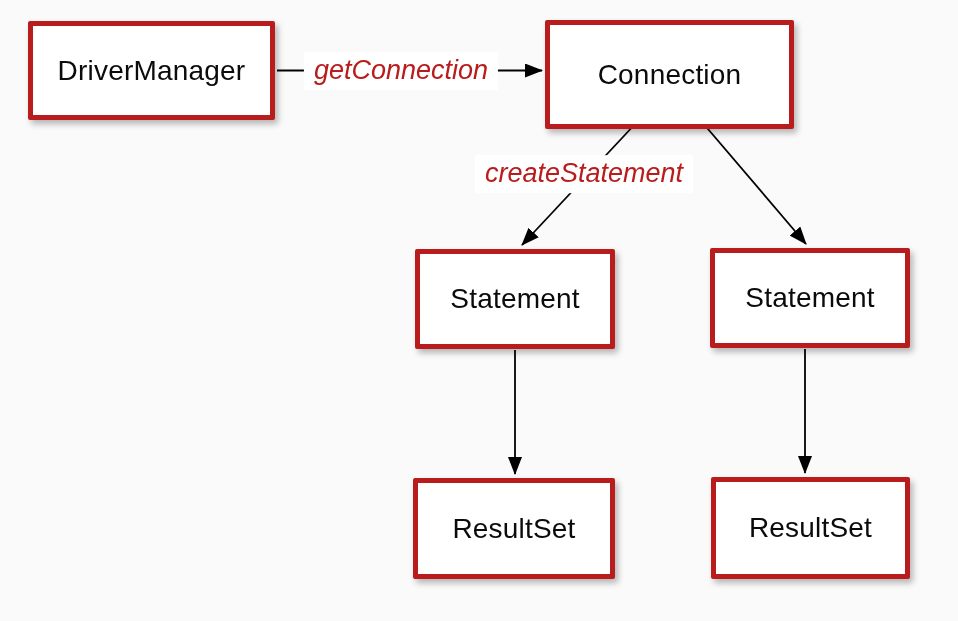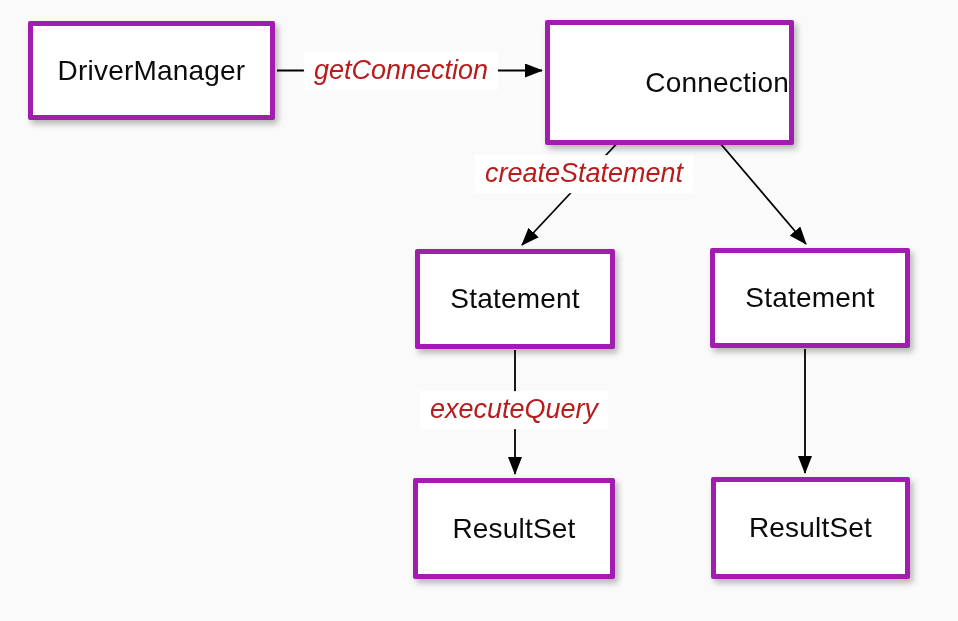--- a/index.html
+++ b/index.html
@@ -32,35 +32,35 @@
     line-height: 1.1;
     padding: 4px 10px;
     white-space: nowrap;
     z-index: 2;
     color: #b91c1c;
   }
   .node {
     position: absolute;
     box-sizing: border-box;
     background: #ffffff;
-    border: 5px solid #a21caf;
+    border: 5px solid #b91c1c;
     border-radius: 2px;
     box-shadow: 3px 4px 6px rgba(0,0,0,0.28);
     display: flex;
     align-items: center;
     justify-content: center;
     font-size: 28px;
     z-index: 3;
   }
   .node span {
     letter-spacing: 0.2px;
   }
   
   #node-driver-manager   { left: 28px;  top: 21px;  width: 247px; height: 99px; }
-  #node-connection       { left: 545px; top: 20px;  width: 249px; height: 125px; justify-content: flex-end; }
+  #node-connection       { left: 545px; top: 20px;  width: 249px; height: 109px; }
   #node-statement-left   { left: 415px; top: 249px; width: 200px; height: 100px; }
   #node-statement-right  { left: 710px; top: 248px; width: 200px; height: 100px; }
   #node-resultset-left   { left: 413px; top: 478px; width: 202px; height: 101px; }
   #node-resultset-right  { left: 711px; top: 477px; width: 199px; height: 102px; }
   
   #label-get-connection   { left: 401px; top: 71px; }
   #label-create-statement { left: 584px; top: 174px; }
   #label-execute-query    { left: 514px; top: 410px; }
 </style>
 </head>
@@ -78,21 +78,20 @@
     <line x1="637" y1="122" x2="522" y2="245" stroke="#000" stroke-width="1.8" marker-end="url(#arrowhead)"></line>
     <line x1="702" y1="122" x2="806" y2="244" stroke="#000" stroke-width="1.8" marker-end="url(#arrowhead)"></line>
     <line x1="515" y1="350" x2="515" y2="474" stroke="#000" stroke-width="1.8" marker-end="url(#arrowhead)"></line>
     <line x1="805" y1="349" x2="805" y2="473" stroke="#000" stroke-width="1.8" marker-end="url(#arrowhead)"></line>
   </svg>
 
   <div class="edge-label" id="label-get-connection">getConnection</div>
 
   <div class="edge-label" id="label-create-statement">createStatement</div>
 
-  <div class="edge-label" id="label-execute-query">executeQuery</div>
 
   <div class="node" id="node-driver-manager">
     <span>DriverManager</span>
   </div>
 
   <div class="node" id="node-connection">
     <span>Connection</span>
   </div>
 
   <div class="node" id="node-statement-left">

